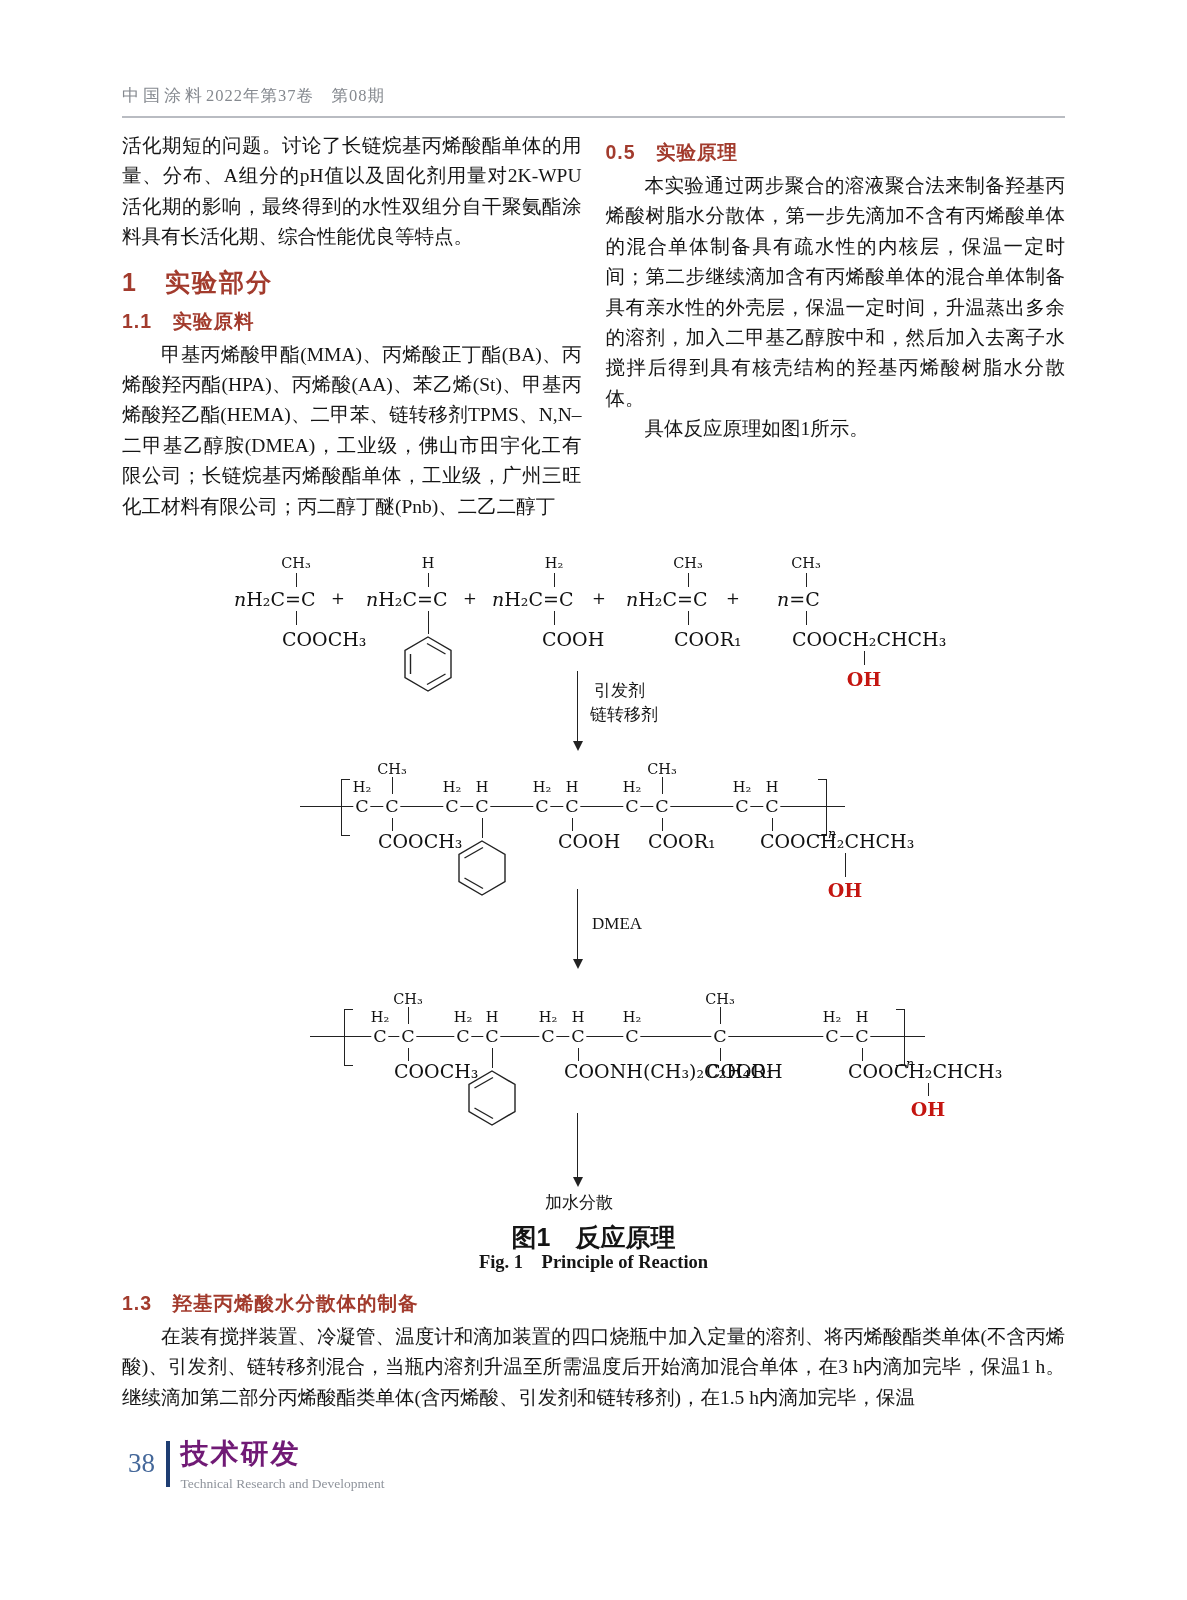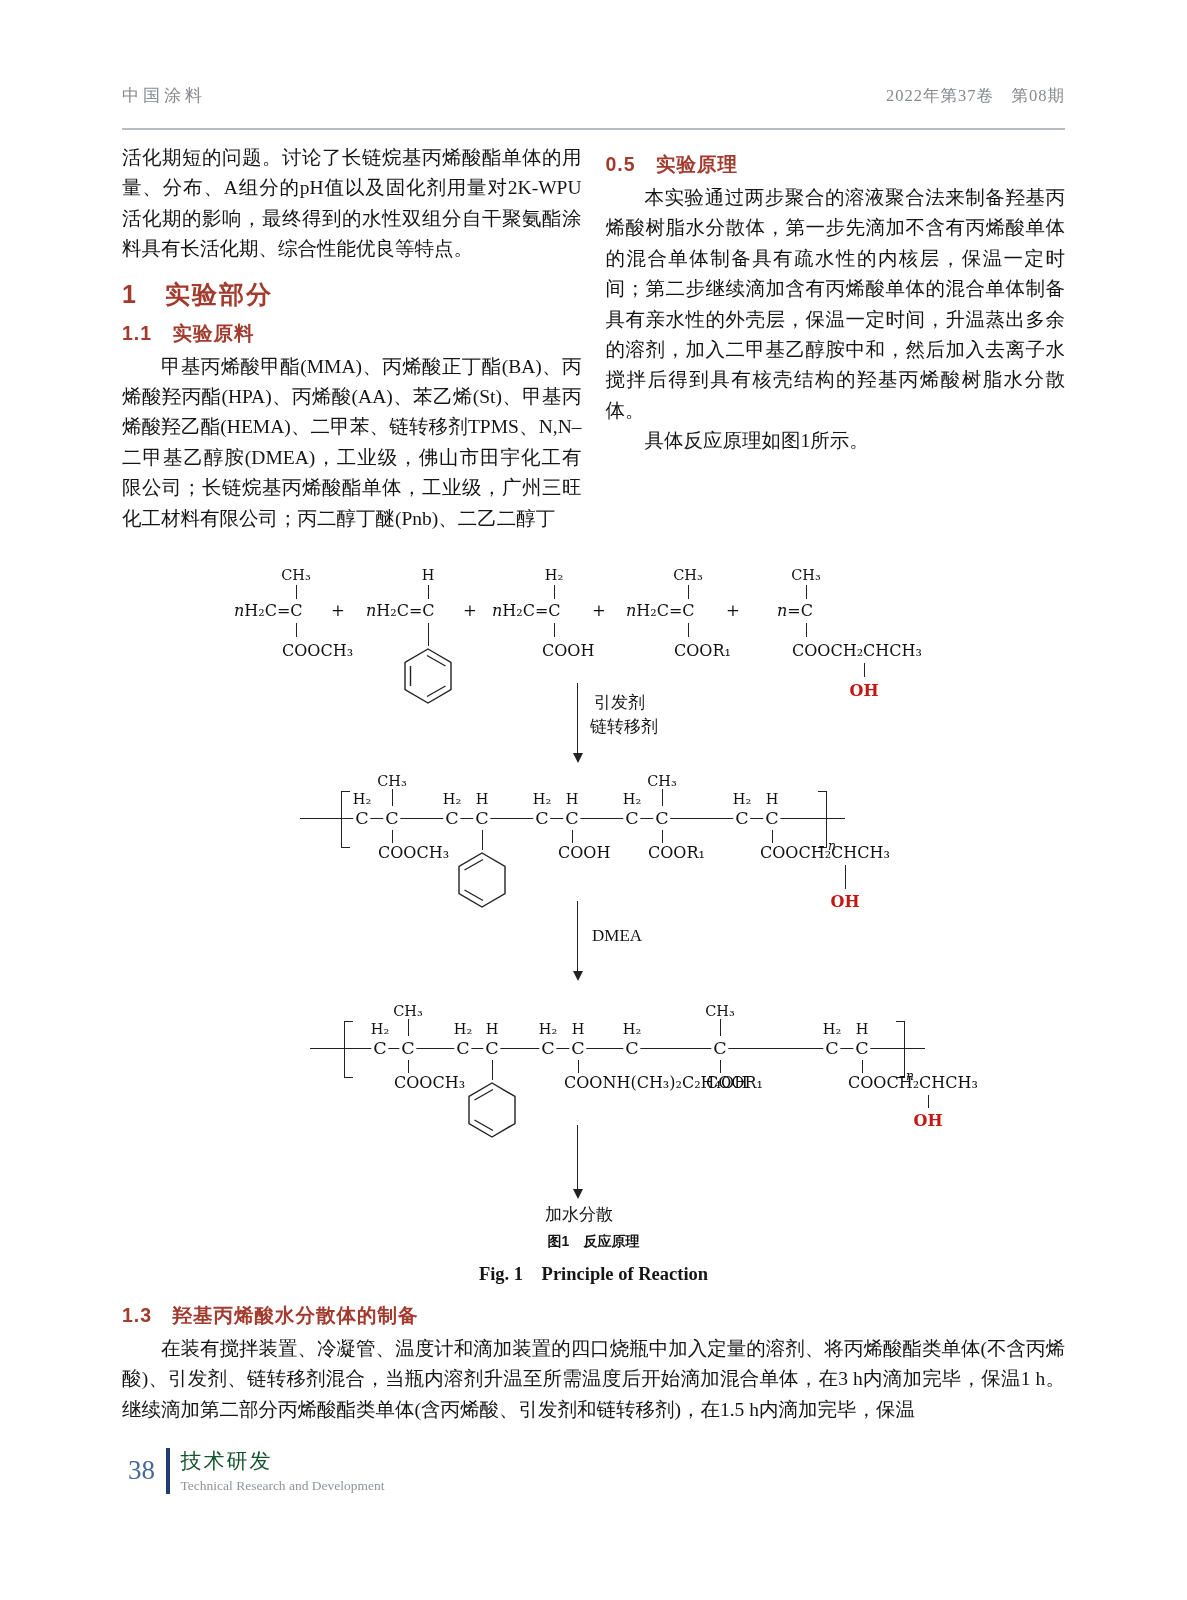--- a/index.html
+++ b/index.html
@@ -1,68 +1,68 @@
 <!DOCTYPE html>
 <html><head>
 <meta charset="utf-8">
 <style>
   html,body { margin:0; padding:0; background:#f2f2f0; }
   .page { position:relative; width:1187px; height:1600px; margin:0 auto; background:#ffffff;
           font-family:"Liberation Serif","DejaVu Serif",serif; color:#151515; overflow:hidden; }
 
   
-  .header { display:flex; justify-content:space-between; align-items:flex-end;
-            margin:84px 122px 0 122px; padding-bottom:21px; border-bottom:2px solid #b9bcc2; }
+  .header { display:flex; justify-content:flex-start; align-items:flex-end;
+            margin:84px 122px 0 122px; padding-bottom:9px; border-bottom:2px solid #b9bcc2; }
   .journal { font-size:17px; color:#85898f; letter-spacing:4px; }
   .issue   { font-size:16.5px; color:#85898f; letter-spacing:1px; }
 
   
   .cols { display:flex; gap:24px; margin:13px 122px 0 122px; }
   .cols.top { height:398px; }
   .col { flex:1; min-width:0; }
   .col p { margin:0; font-size:19.5px; line-height:30.4px; text-align:justify; }
   .ind { text-indent:2em; }
   h1.sec { font-family:"Liberation Sans","DejaVu Sans",sans-serif; font-weight:700;
            font-size:25px; color:#a23b2d; margin:13px 0 9px 0; letter-spacing:2px; }
   h2.sub { font-family:"Liberation Sans","DejaVu Sans",sans-serif; font-weight:700;
            font-size:19.5px; color:#a23b2d; margin:8px 0 5px 0; letter-spacing:1px; }
 
   
   .figure { position:relative; width:1187px; height:748px; }
   .fl { position:absolute; white-space:nowrap; font-family:"DejaVu Serif","Liberation Serif",serif;
-        font-size:16px; line-height:20px; color:#111; }
+        font-size:19px; line-height:20px; color:#111; }
   .sm { font-size:14.5px; line-height:16px; }
   .cx { transform:translateX(-50%); }
   .red { color:#c41510; font-weight:700; }
   .plus { font-size:16.5px; }
   .vb { position:absolute; width:1.4px; background:#222; }
   .hl { position:absolute; height:1.4px; background:#222; }
   .catom { position:absolute; transform:translateX(-50%); background:#fff; padding:0 2px;
            font-family:"DejaVu Serif","Liberation Serif",serif; font-size:17.5px; line-height:20px; }
   .brl { position:absolute; width:8px; border-left:1.6px solid #222; border-top:1.6px solid #222;
          border-bottom:1.6px solid #222; }
   .brr { position:absolute; width:8px; border-right:1.6px solid #222; border-top:1.6px solid #222;
          border-bottom:1.6px solid #222; }
   .subn { position:absolute; font:italic 12.5px "DejaVu Serif",serif; }
   .ahead { position:absolute; width:0; height:0; border-left:5.5px solid transparent;
            border-right:5.5px solid transparent; border-top:10px solid #222; transform:translateX(-50%); }
   .ring { position:absolute; }
   .alabel { position:absolute; font-size:17px; line-height:23px; white-space:nowrap;
             font-family:"Liberation Serif","DejaVu Serif",serif; }
   .capzh { position:absolute; top:692px; left:0; width:100%; text-align:center;
-           font-family:"Liberation Sans","DejaVu Sans",sans-serif; font-weight:700; font-size:14px; }
+           font-family:"Liberation Sans","DejaVu Sans",sans-serif; font-weight:700; font-size:25px; }
   .capen { position:absolute; top:720px; left:0; width:100%; text-align:center;
            font-family:"Liberation Serif","DejaVu Serif",serif; font-weight:700; font-size:18.5px; }
 
   
   .footer { display:flex; align-items:center; margin:22px 0 0 128px; gap:11px; }
   .pageno { font-size:27px; color:#45689a; }
   .fbar { width:3.5px; height:46px; background:#1e3d72; }
-  .fzh { font-family:"Liberation Sans","DejaVu Sans",sans-serif; font-weight:400; font-size:21px;
-         color:#14532d; letter-spacing:2px; }
+  .fzh { font-family:"Liberation Sans","DejaVu Sans",sans-serif; font-weight:700; font-size:28px;
+         color:#701a75; letter-spacing:2px; }
   .fen { font-size:13.5px; color:#8f949c; margin-top:3px; }
   i { font-style:italic; }
 </style>
 </head>
 <body>
 
 <svg width="0" height="0" style="position:absolute">
   <defs>
     <g id="benz3" fill="none" stroke="#222" stroke-width="1.4">
       <polygon points="27,3 50,16.5 50,43.5 27,57 4,43.5 4,16.5"></polygon>

